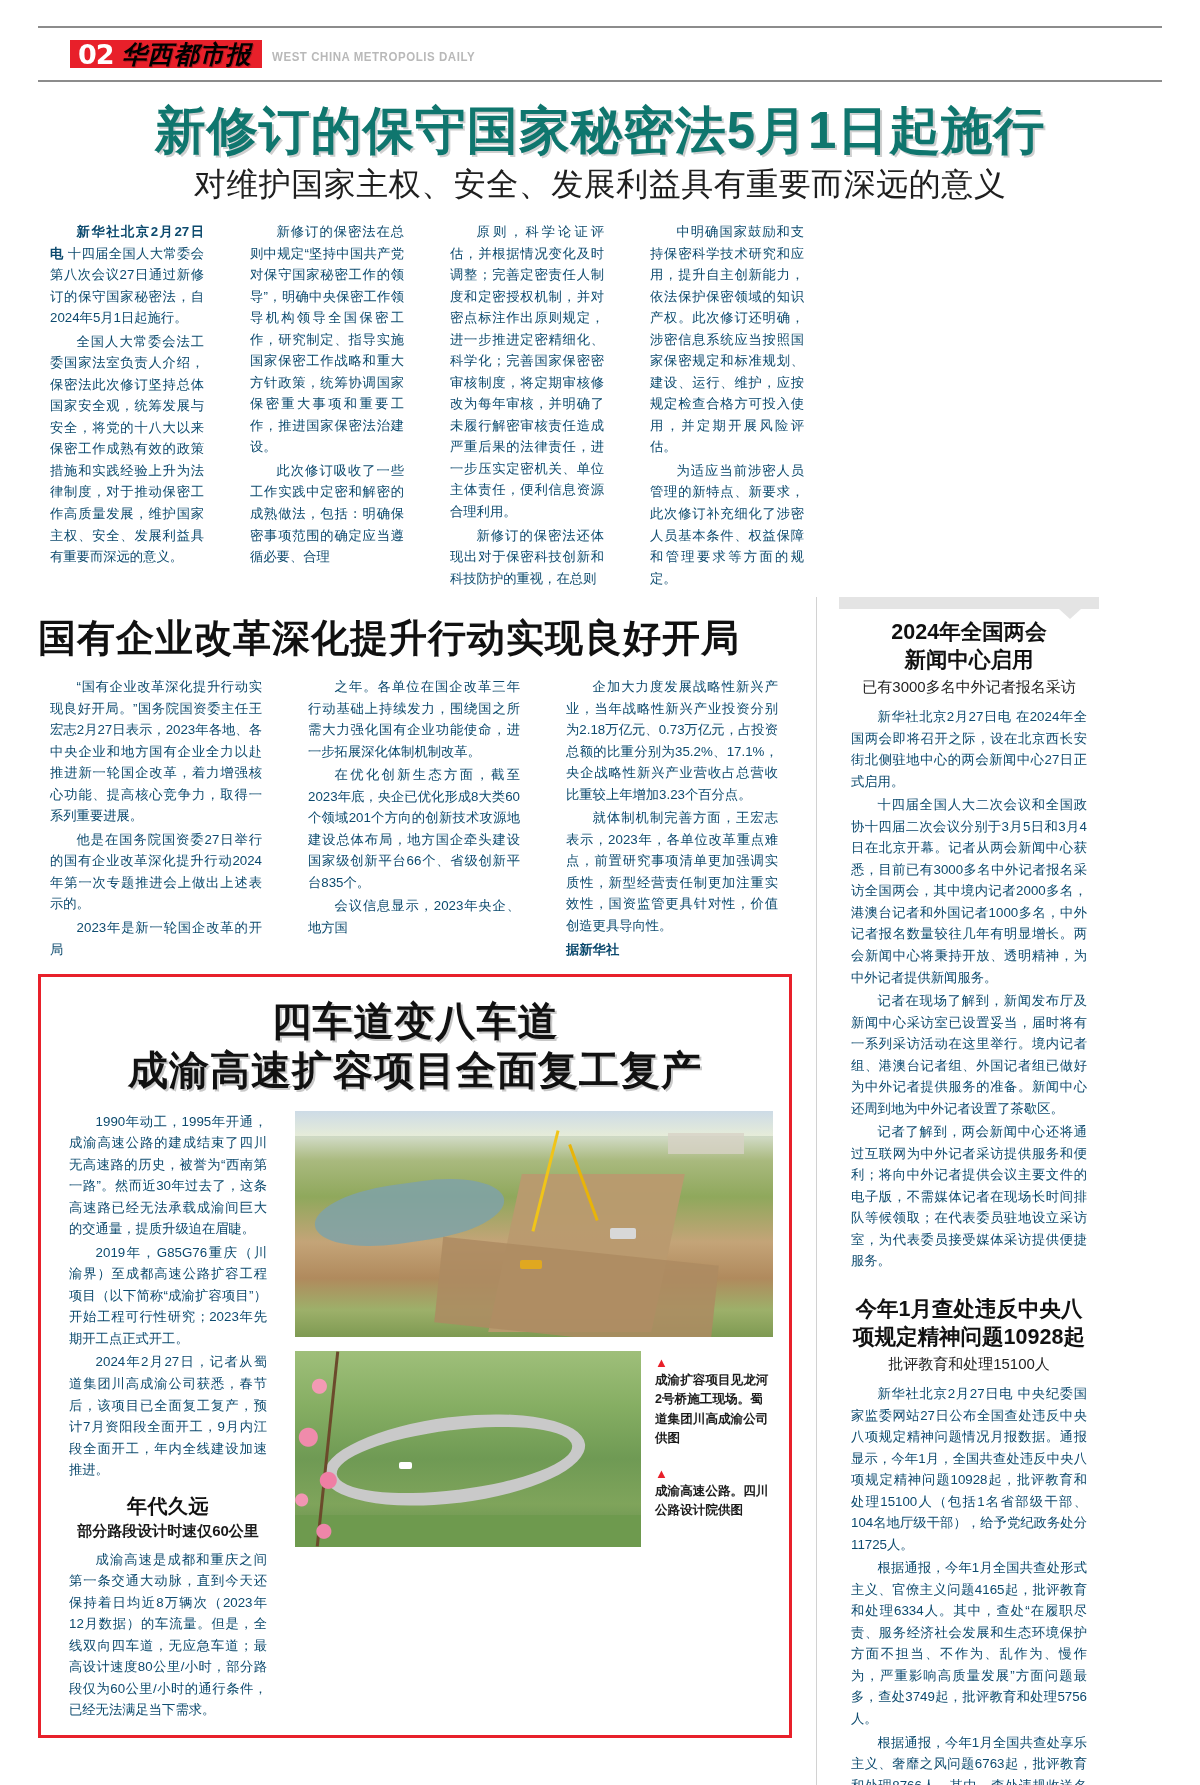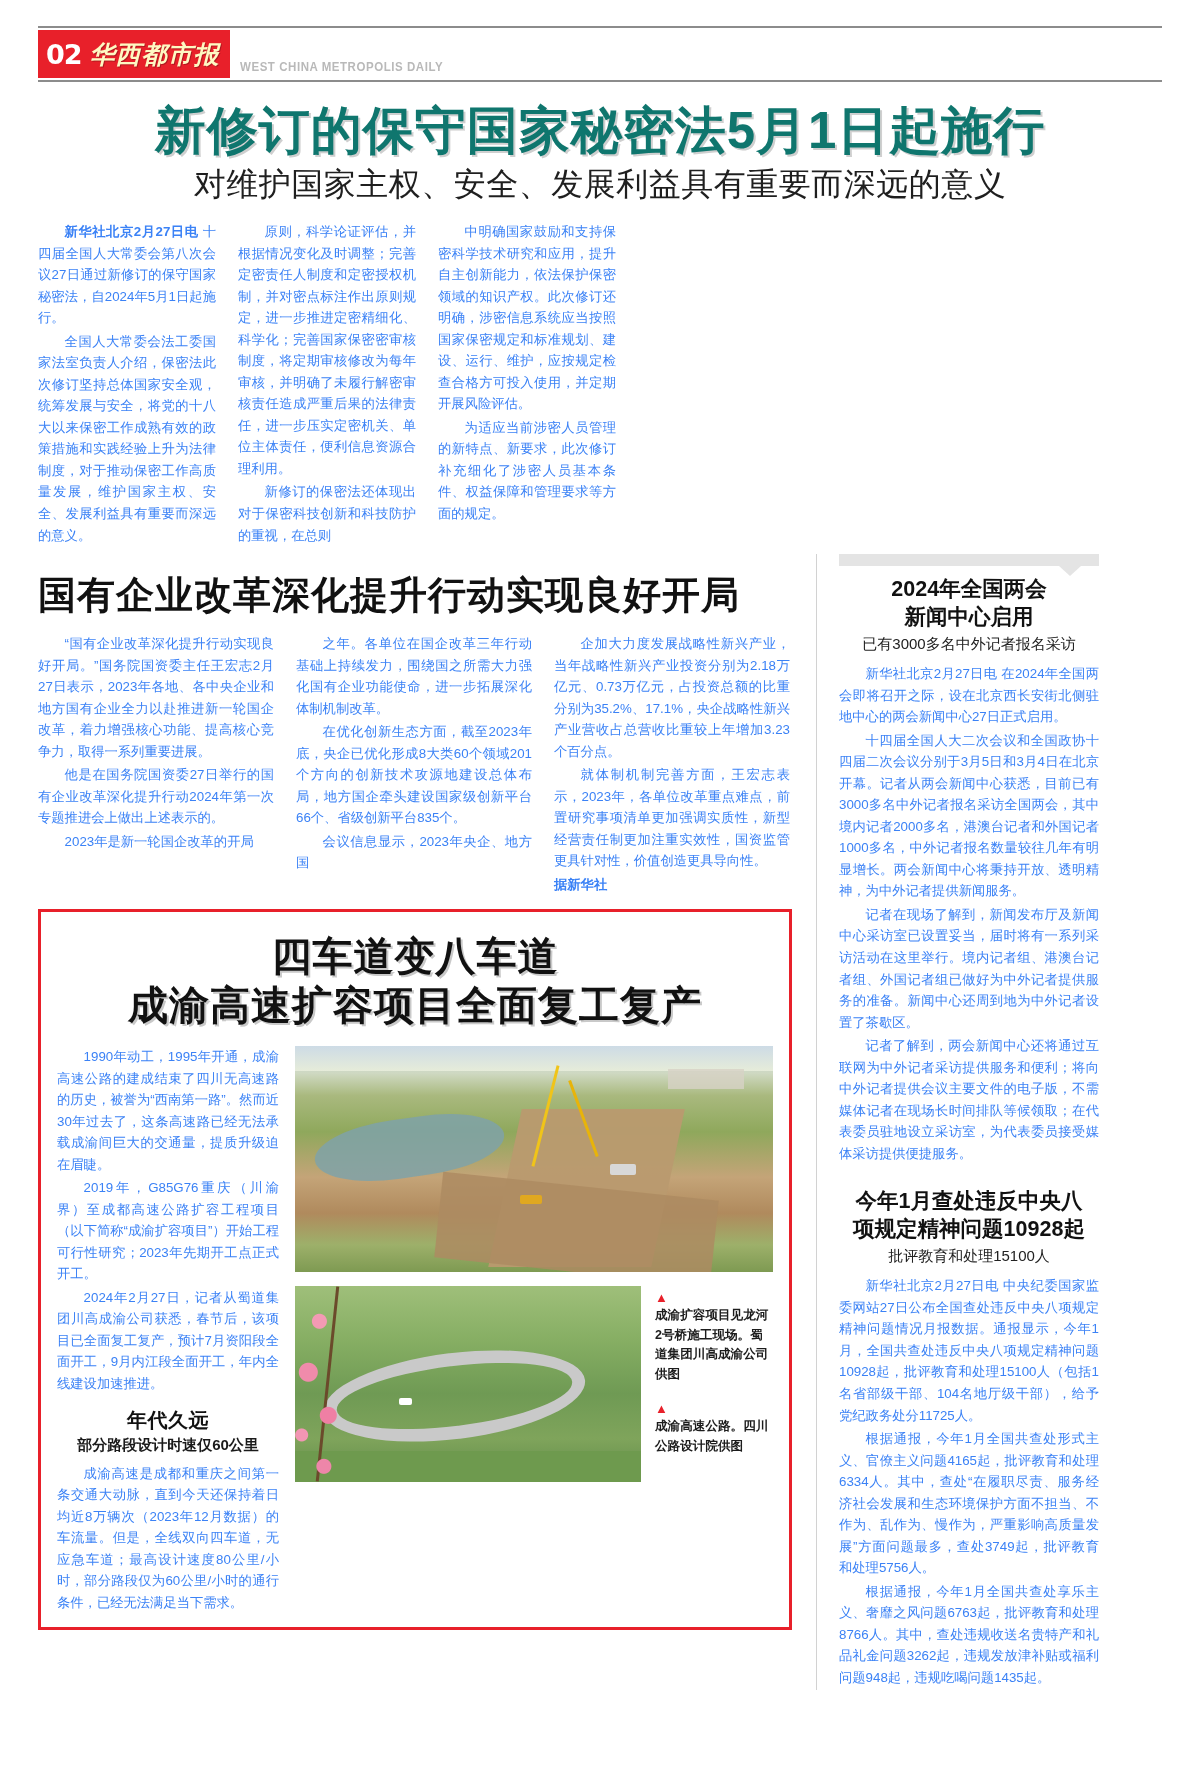--- a/index.html
+++ b/index.html
@@ -12,24 +12,24 @@
     overflow:hidden;
   }
   .page{position:relative;width:1200px;height:1785px;box-sizing:border-box;padding:0 38px;}
 
   
   .rule-top{height:2px;background:#8c8c8c;margin-top:26px;}
   .masthead{display:flex;align-items:center;justify-content:space-between;height:52px;}
   .mh-left{display:flex;align-items:flex-end;gap:10px;}
   .flag{
     background:#e8202a;color:#fff;display:flex;align-items:center;gap:8px;
-    padding:3px 10px 3px 8px;height:48px;box-sizing:border-box;
+    padding:3px 10px 3px 8px;height:28px;box-sizing:border-box;margin-left:32px;
   }
   .flag-num{font-size:27px;font-weight:bold;letter-spacing:-1px;line-height:1;font-family:"DejaVu Sans",sans-serif;}
-  .flag-name{font-size:25px;font-weight:bold;color:#fef9c3;line-height:1;letter-spacing:1px;font-style:italic;
+  .flag-name{font-size:25px;font-weight:bold;color:#000000;line-height:1;letter-spacing:1px;font-style:italic;
     text-shadow:1px 1px 0 rgba(0,0,0,.25);}
   .mh-en{font-size:12.5px;color:#b9b9b9;letter-spacing:.6px;font-weight:bold;padding-bottom:4px;
     font-family:"Liberation Sans Narrow","Liberation Sans",sans-serif;transform:scaleX(.92);transform-origin:left bottom;}
   .mh-right{display:flex;align-items:center;gap:13px;padding-bottom:2px;}
   .mh-meta{font-size:13.5px;color:#2b2b2b;letter-spacing:.3px;white-space:nowrap;}
   .mh-sep{width:1px;height:34px;background:#9a9a9a;}
   .mh-sec{font-size:31px;font-weight:bold;color:#333;letter-spacing:1px;line-height:1;}
   .mh-sep2{width:1px;height:34px;background:#9a9a9a;}
   .rule-bot{height:2px;background:#8c8c8c;}
 
@@ -38,21 +38,21 @@
     text-align:center;font-size:51px;font-weight:bold;letter-spacing:1px;
     margin:20px 0 2px;line-height:1.12;color:#0f766e;
     text-shadow:2px 2px 0 #cfcfcf;
   }
   .lead-sub{
     text-align:center;font-size:32px;margin:4px 0 14px;color:#1f1f1f;letter-spacing:.5px;
   }
   .col{flex:1;}
   p.bt{
     font-size:13.3px;line-height:1.62;text-align:justify;text-justify:inter-ideograph;
-    margin:0 0 2px;text-indent:2em;color:#3b82f6;
+    margin:0 12px 2px;text-indent:2em;color:#0c4a6e;
   }
   p.bt .lead{font-weight:bold;}
   p.sig{text-align:left;text-indent:0;font-weight:bold;}
 
   
   .story1{margin-top:4px;display:flex;gap:22px;}
   .story1 .col{width:178px;flex:none;}
 
   
   .hd2{
@@ -147,20 +147,24 @@
   </div>
   <div class="rule-bot"></div>
 
   <div class="lead-hd">新修订的保守国家秘密法5月1日起施行</div>
   <div class="lead-sub">对维护国家主权、安全、发展利益具有重要而深远的意义</div>
 
   <div class="story1">
     <div class="col">
       <p class="bt"><span class="lead">新华社北京2月27日电</span> 十四届全国人大常委会第八次会议27日通过新修订的保守国家秘密法，自2024年5月1日起施行。</p>
       <p class="bt">全国人大常委会法工委国家法室负责人介绍，保密法此次修订坚持总体国家安全观，统筹发展与安全，将党的十八大以来保密工作成熟有效的政策措施和实践经验上升为法律制度，对于推动保密工作高质量发展，维护国家主权、安全、发展利益具有重要而深远的意义。</p>
+    </div>
+    <div class="col">
+      <p class="bt">新修订的保密法在总则中规定“坚持中国共产党对保守国家秘密工作的领导”，明确中央保密工作领导机构领导全国保密工作，研究制定、指导实施国家保密工作战略和重大方针政策，统筹协调国家保密重大事项和重要工作，推进国家保密法治建设。</p>
+      <p class="bt">此次修订吸收了一些工作实践中定密和解密的成熟做法，包括：明确保密事项范围的确定应当遵循必要、合理</p>
     </div>
     <div class="col">
       <p class="bt">原则，科学论证评估，并根据情况变化及时调整；完善定密责任人制度和定密授权机制，并对密点标注作出原则规定，进一步推进定密精细化、科学化；完善国家保密密审核制度，将定期审核修改为每年审核，并明确了未履行解密审核责任造成严重后果的法律责任，进一步压实定密机关、单位主体责任，便利信息资源合理利用。</p>
       <p class="bt">新修订的保密法还体现出对于保密科技创新和科技防护的重视，在总则</p>
     </div>
     <div class="col">
       <p class="bt">中明确国家鼓励和支持保密科学技术研究和应用，提升自主创新能力，依法保护保密领域的知识产权。此次修订还明确，涉密信息系统应当按照国家保密规定和标准规划、建设、运行、维护，应按规定检查合格方可投入使用，并定期开展风险评估。</p>
       <p class="bt">为适应当前涉密人员管理的新特点、新要求，此次修订补充细化了涉密人员基本条件、权益保障和管理要求等方面的规定。</p>
     </div>
   </div>

